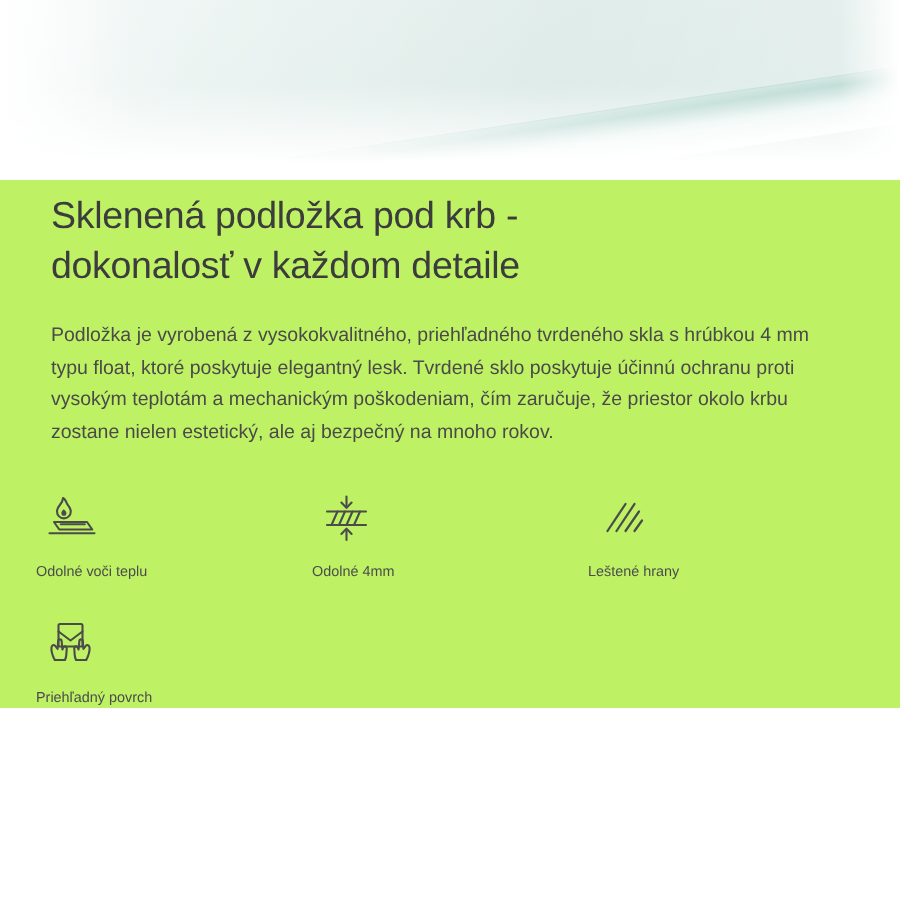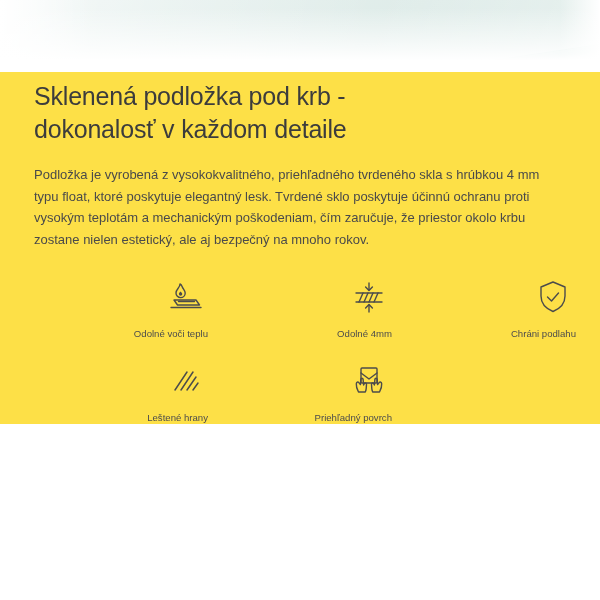--- a/index.html
+++ b/index.html
@@ -7,22 +7,22 @@
     width: 600px;
     height: 600px;
     background: #ffffff;
     font-family: "Liberation Sans", sans-serif;
     color: #3a3a3a;
     overflow: hidden;
   }
   #page {
     position: relative;
     width: 600px;
-    height: 424px;
-    background: #fde047;
+    height: 472px;
+    background: #bef264;
     display: flex;
     flex-direction: column;
   }
 
   
   .hero {
     position: relative;
     width: 600px;
     height: 228px;
     overflow: hidden;
@@ -141,21 +141,21 @@
   .features {
     margin-top: 22px;
     padding: 0 24px;
     display: grid;
     grid-template-columns: repeat(3, 1fr);
     grid-row-gap: 16px;
   }
   .feature {
     display: flex;
     flex-direction: column;
-    align-items: flex-end;
+    align-items: flex-start;
     justify-content: flex-start;
     padding-top: 4px;
   }
   .feature-icon {
     width: 46px;
     height: 42px;
     display: flex;
     align-items: center;
     justify-content: center;
     color: #4b4b4b;
@@ -216,29 +216,20 @@
           <path d="M7 15 h26"></path>
           <path d="M7 24 h26"></path>
           <path d="M10 24 L14 15 M15 24 L19 15 M20 24 L24 15 M25 24 L29 15"></path>
           <path d="M20 34 v-7"></path>
           <path d="M16.6 30 L20 26.4 L23.4 30"></path>
         </svg>
       </div>
       <div class="feature-label">Odolné 4mm</div>
     </div>
 
-    <div class="feature">
-      <div class="feature-icon">
-        <svg width="40" height="38" viewBox="0 0 40 38" fill="none" stroke="#4b4b4b" stroke-width="1.4" stroke-linecap="round" stroke-linejoin="round">
-          <path d="M20 4 L32 9 v9 c0 7.5-5.4 12.8-12 15.5 -6.6-2.7-12-8-12-15.5 V9z"></path>
-          <path d="M14.5 19 L18.5 23 L25.5 15"></path>
-        </svg>
-      </div>
-      <div class="feature-label">Chráni podlahu</div>
-    </div>
 
 
     <div class="feature">
       <div class="feature-icon">
         <svg width="40" height="38" viewBox="0 0 40 38" fill="none" stroke="#4b4b4b" stroke-width="1.5" stroke-linecap="round" stroke-linejoin="round">
           <path d="M10 28 L22 10"></path>
           <path d="M16 28 L28 10"></path>
           <path d="M22 28 L31 15"></path>
           <path d="M28 28 L33 21"></path>
         </svg>

